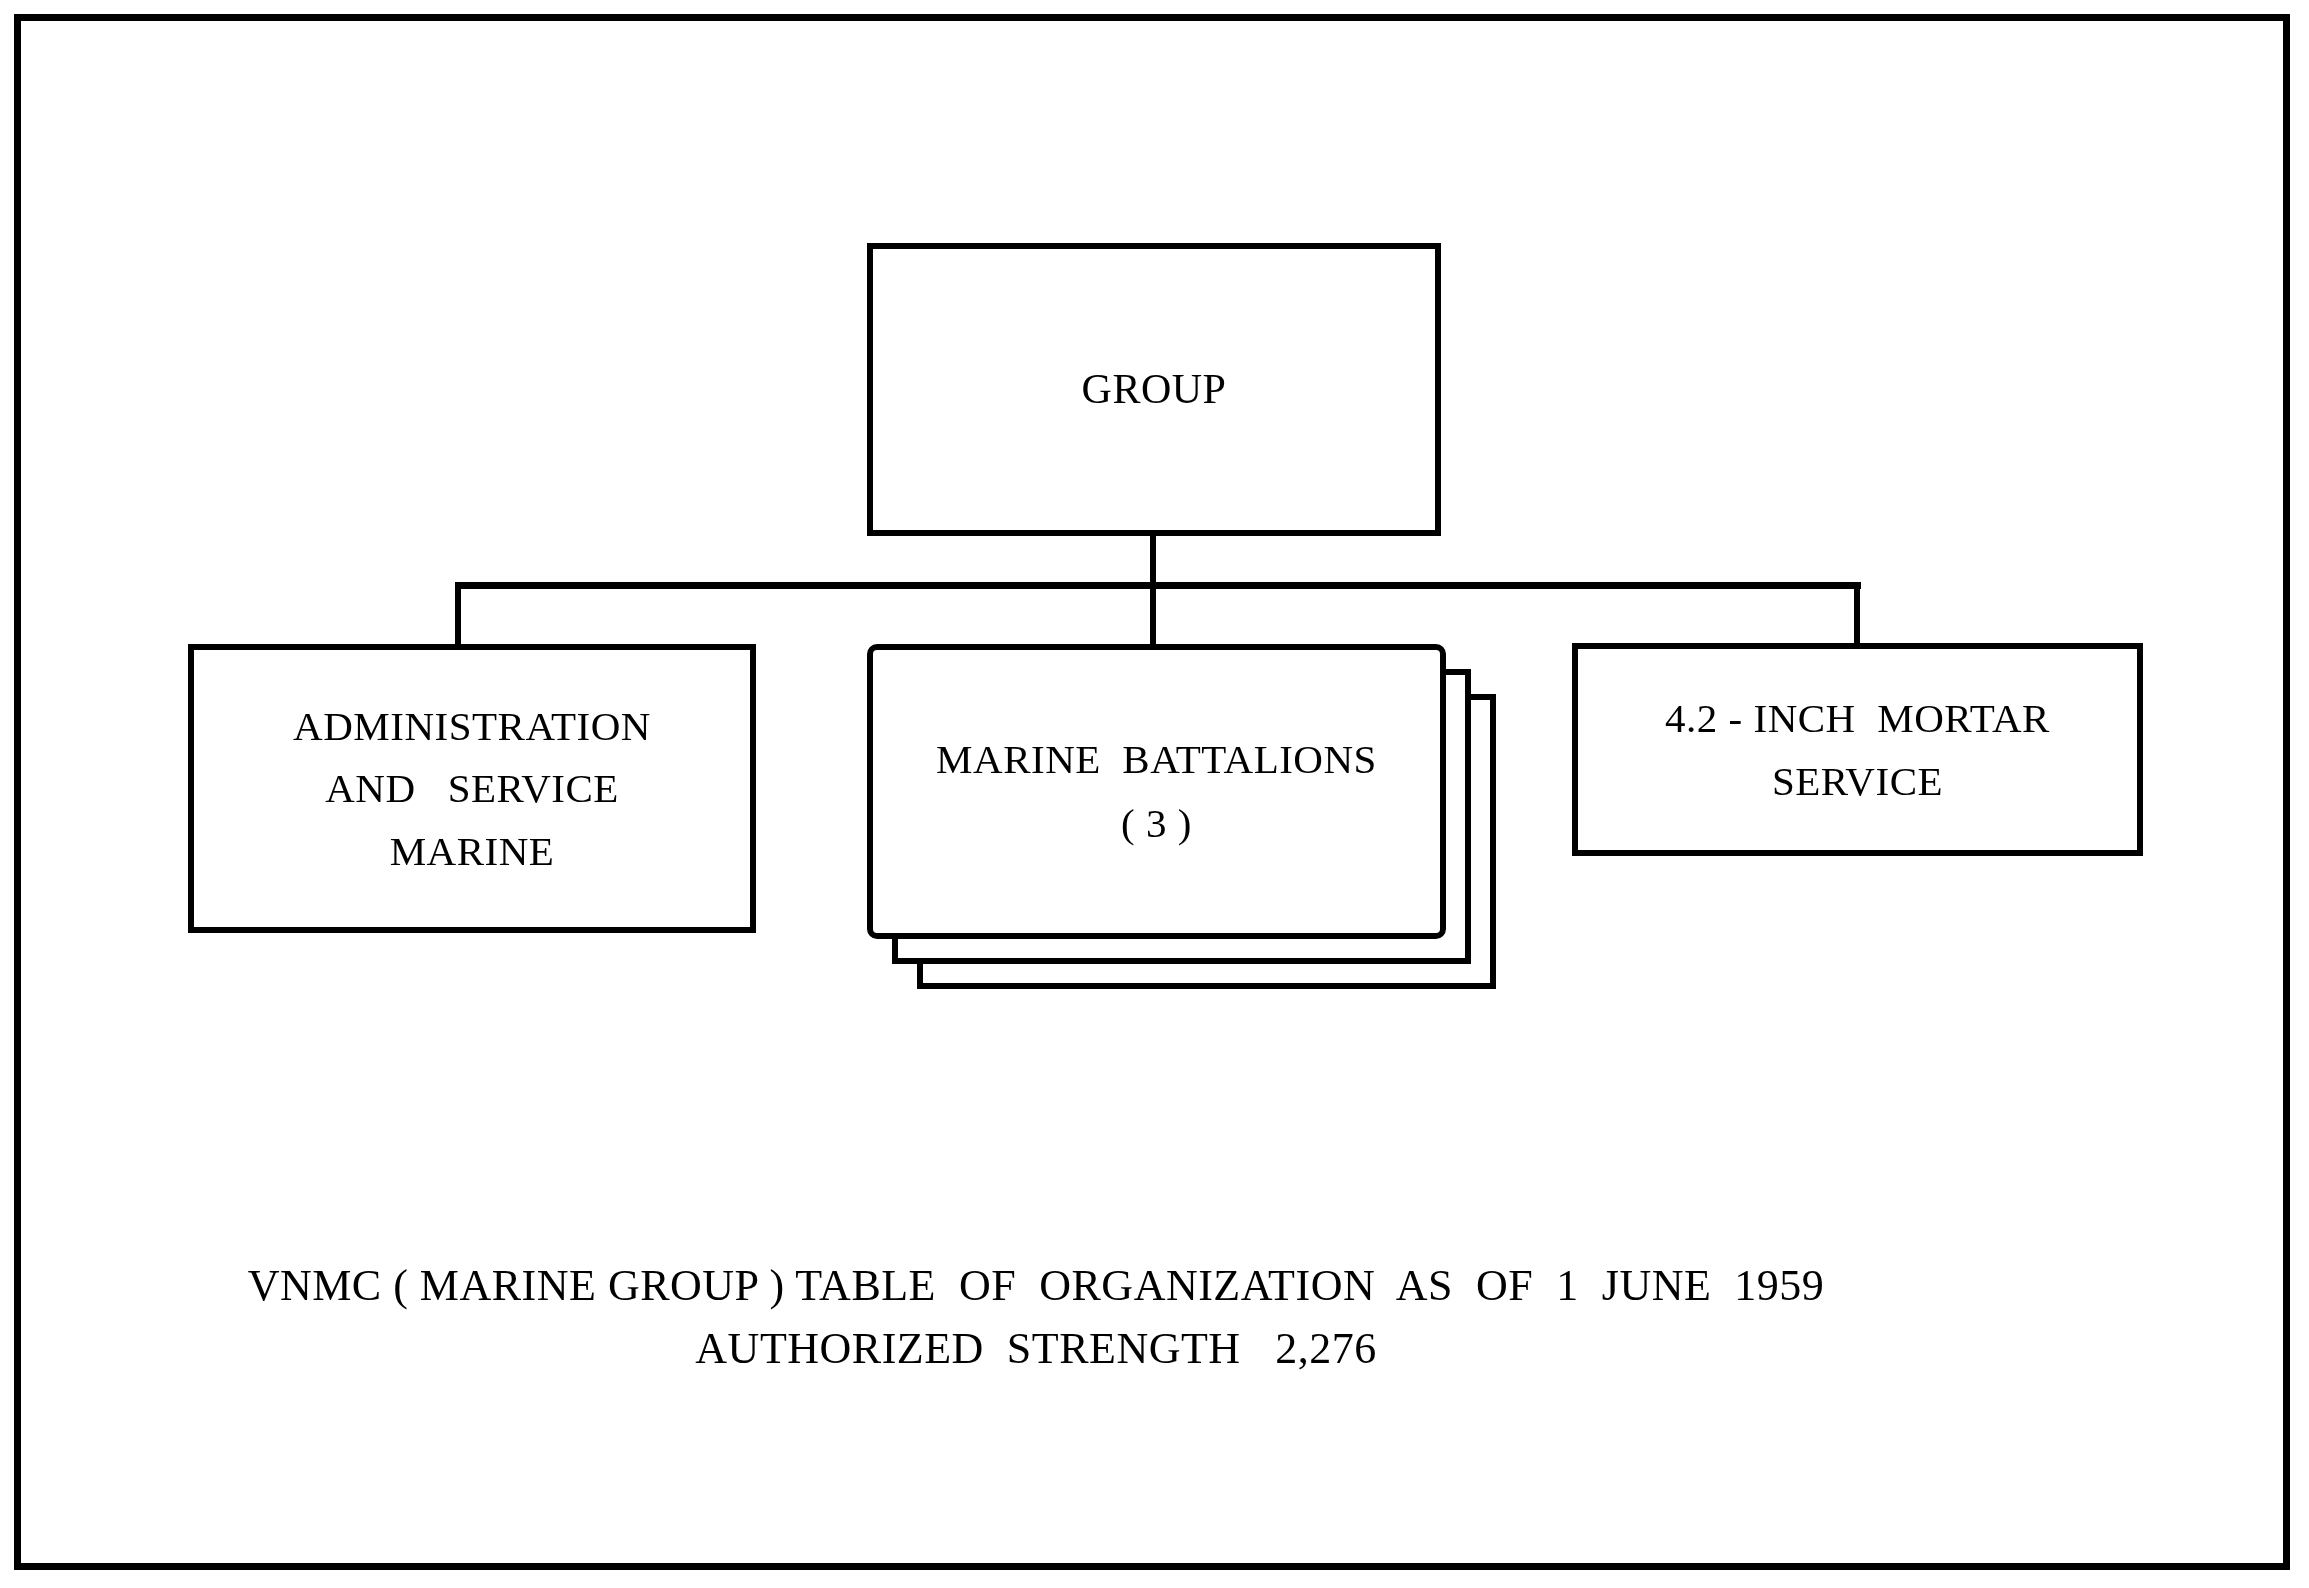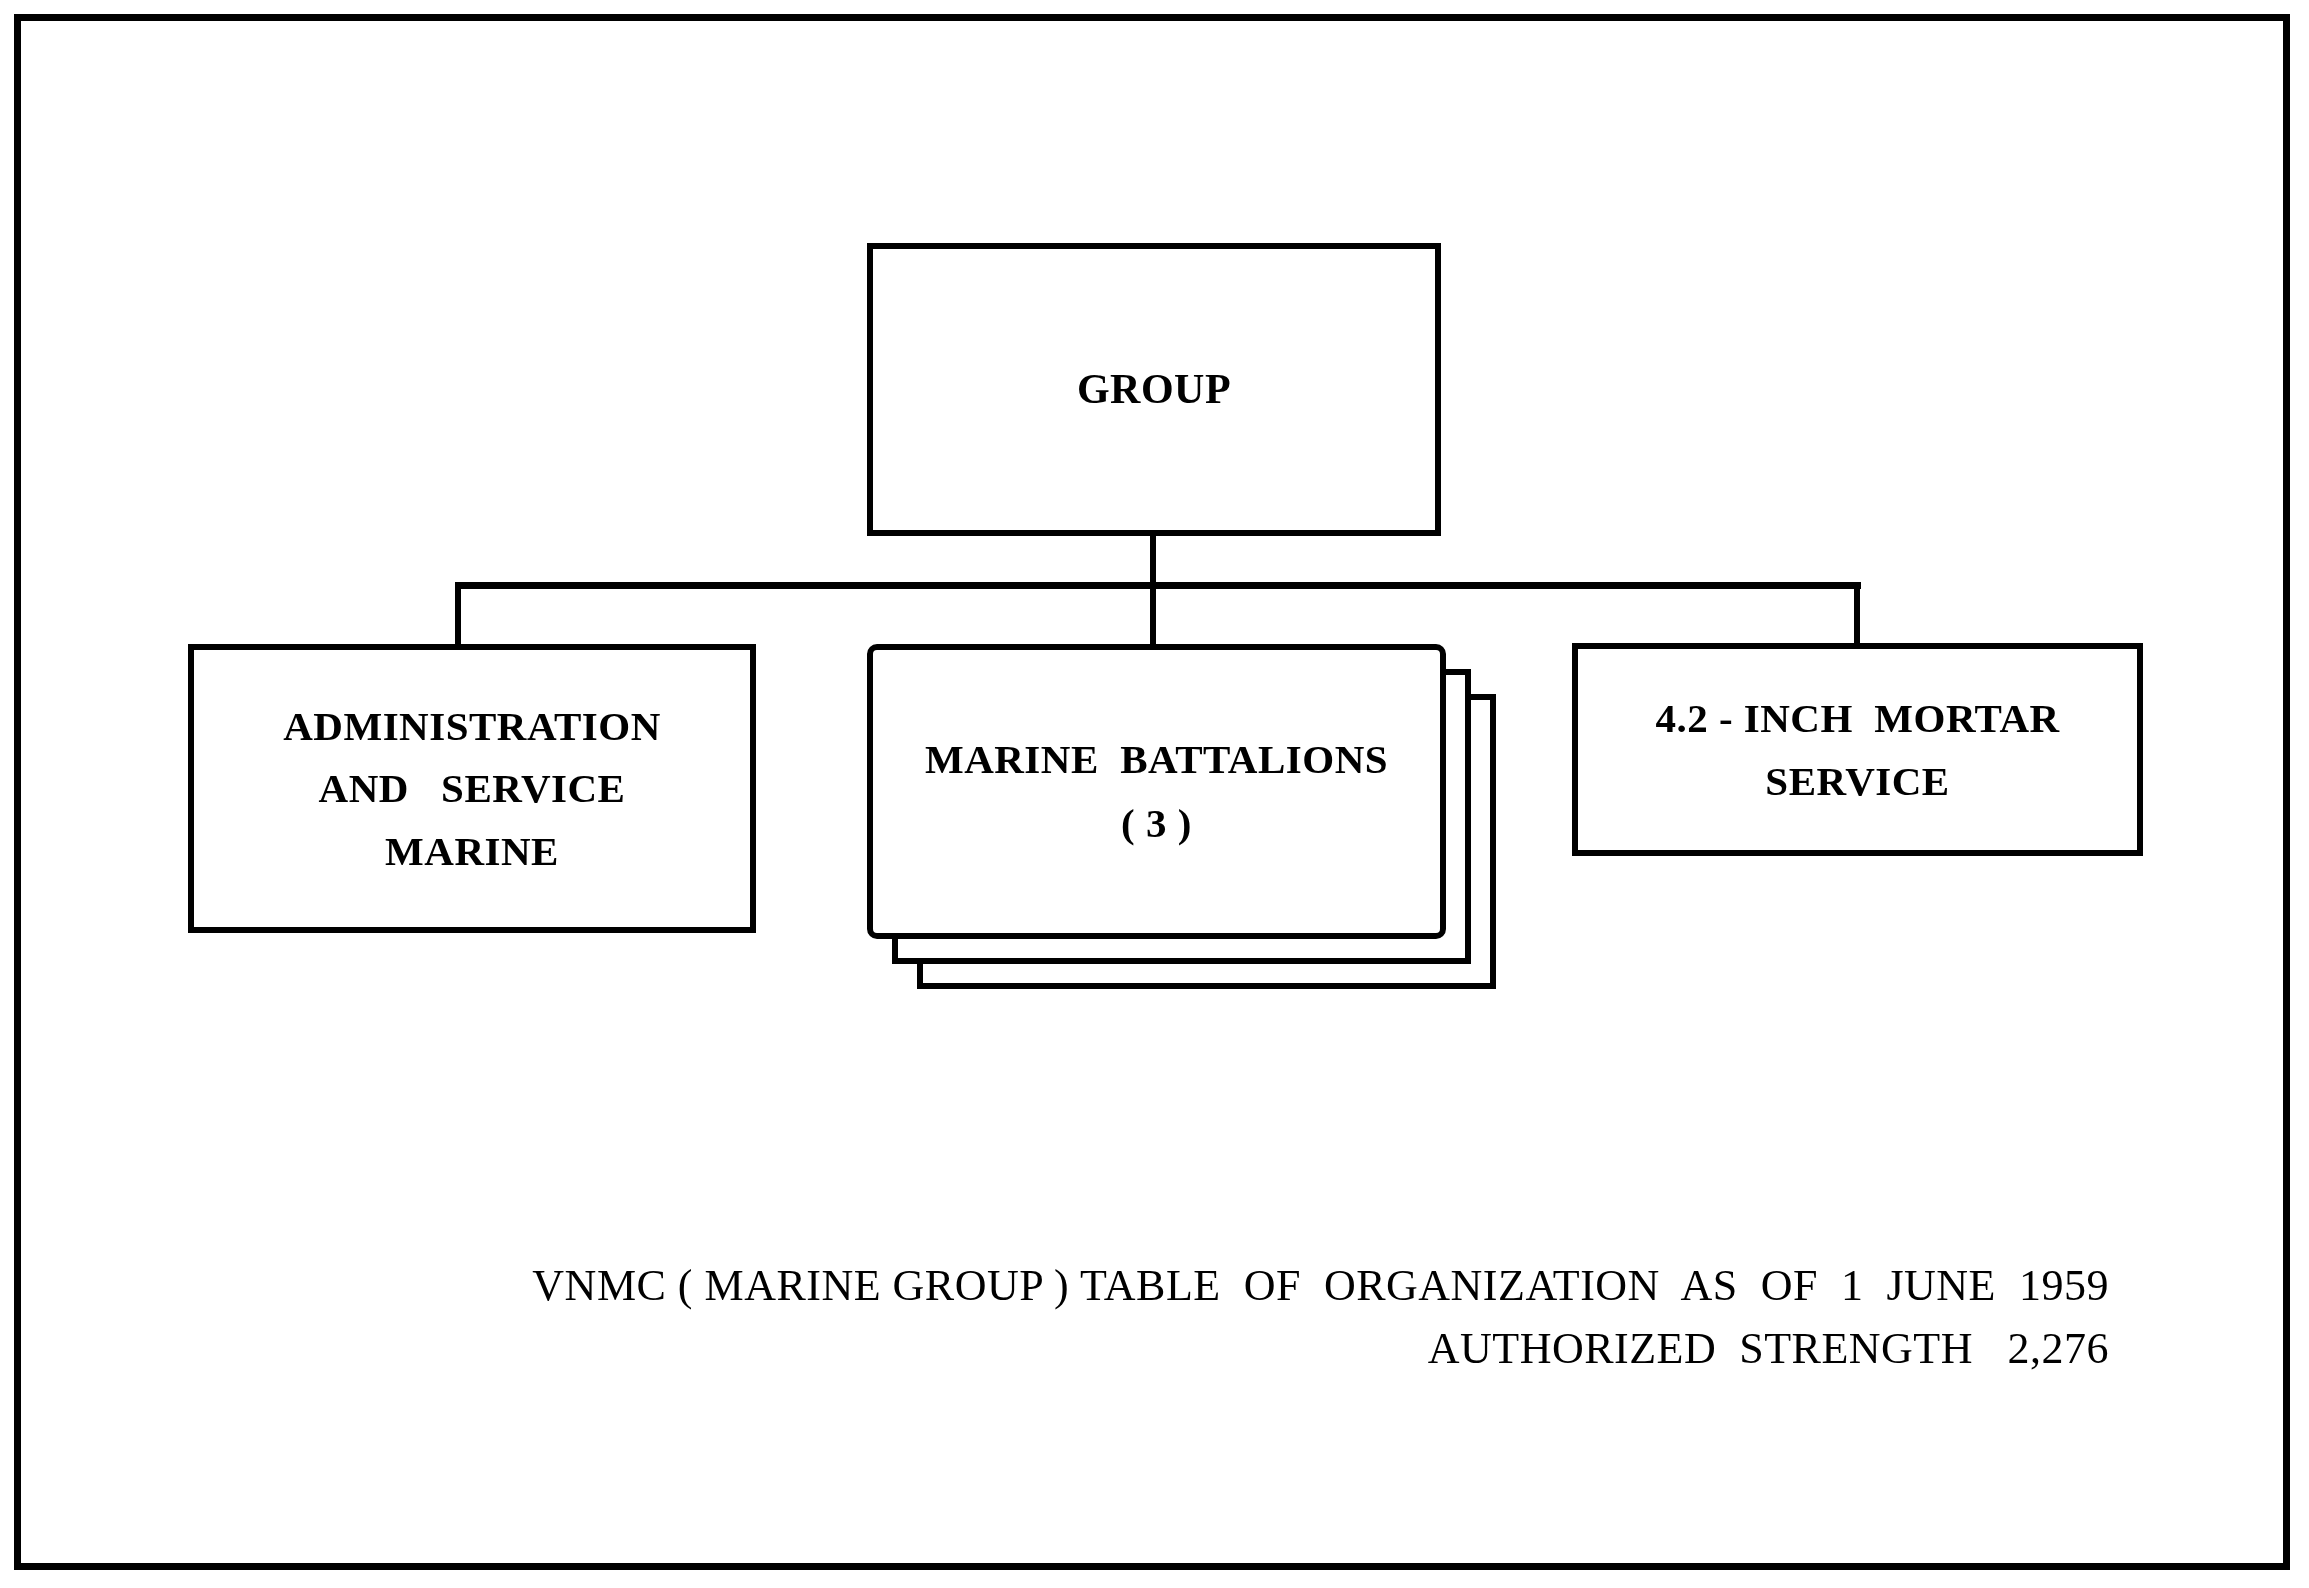--- a/index.html
+++ b/index.html
@@ -43,21 +43,20 @@
     align-items: center;
     justify-content: center;
     text-align: center;
     line-height: 1.42;
     letter-spacing: 0.5px;
   }
 
   .node-line {
     display: block;
     white-space: pre;
-    font-weight: bold;
   }
 
   
   #box-hq {
     left: 867px;
     top: 243px;
     width: 574px;
     height: 293px;
     font-size: 42px;
   }
@@ -126,25 +125,24 @@
   
   #conn-leg-mid   { left: 1150px; top: 582px;  width: 6.3px;  height: 63px; }
   
   #conn-leg-right { left: 1854px; top: 582px;  width: 6.3px;  height: 63px; }
 
   
   .caption {
     position: absolute;
     left: 0;
     width: 2072px;
-    text-align: right;
+    text-align: center;
     font-size: 44px;
     letter-spacing: 0.5px;
     white-space: pre;
-    padding-left: 37px;
   }
   #caption-line1 { top: 1260px; }
   #caption-line2 { top: 1323px; }
 </style>
 </head>
 <body>
 
 <div id="canvas">
 
   <div class="page-frame"></div>

